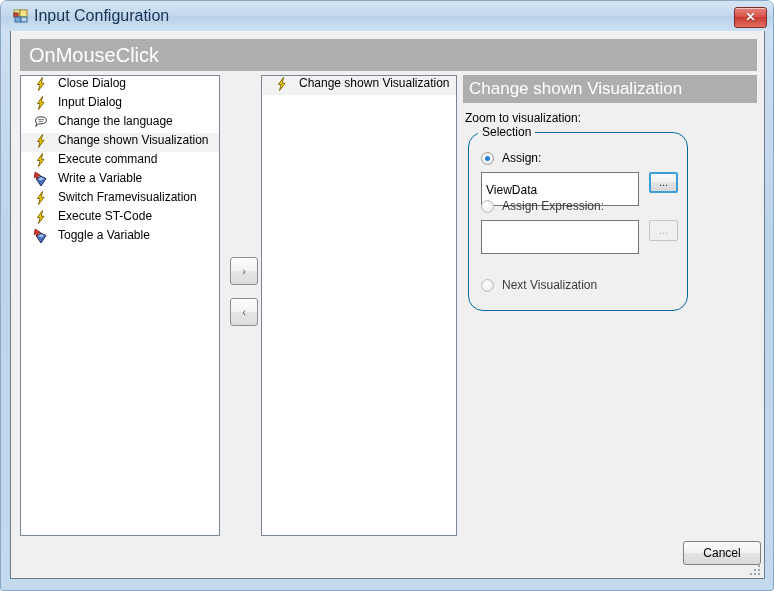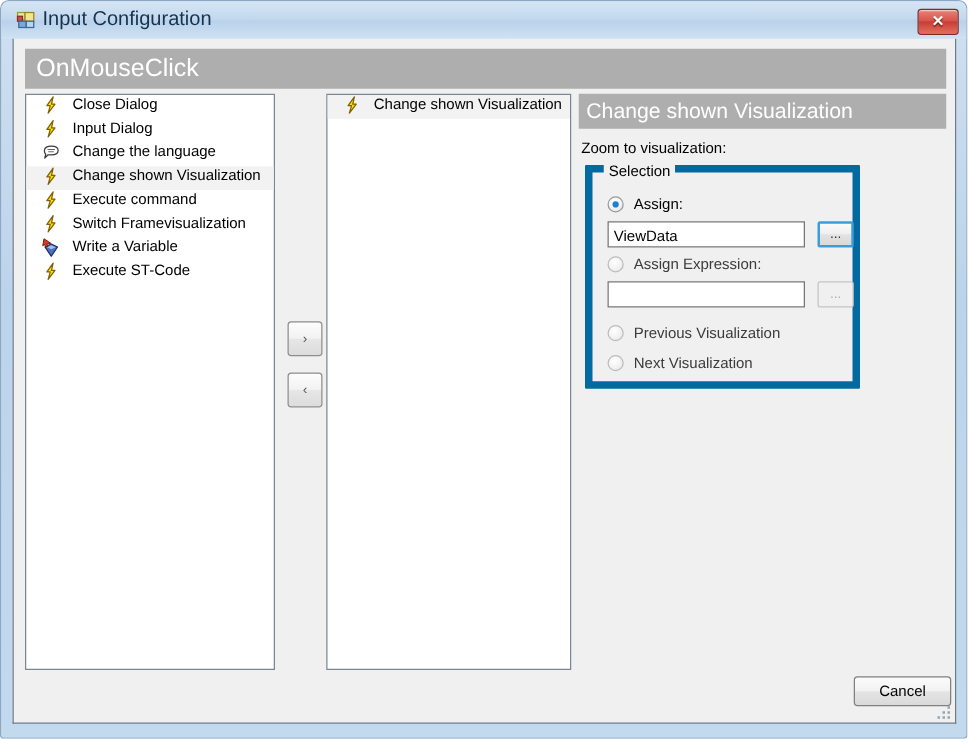--- a/index.html
+++ b/index.html
@@ -166,22 +166,22 @@
     font-size: 12px;
     color: #000000;
     white-space: nowrap;
   }
 
   
   #groupbox {
     position: absolute;
     left: 5px; top: 57px;
     width: 220px; height: 179px;
-    border: 6px solid #0369a1;
-    border-radius: 1px;
+    border: 1px solid #0369a1;
+    border-radius: 15px;
     background: #f0f0f0;
     box-sizing: border-box;
   }
   #groupbox-label {
     position: absolute;
     left: 9px; top: -8px;
     background: #f0f0f0;
     padding: 0 4px;
     font-size: 12px;
     color: #000000;
@@ -219,21 +219,21 @@
   .radio-row.dim { color: #3b3b3b; }
 
   .txtfield {
     position: absolute;
     background: #ffffff;
     border: 1px solid #767676;
     box-sizing: border-box;
     font-size: 12px;
     color: #000000;
     padding: 2px 3px 0 4px;
-    height: 21px;
+    height: 34px;
     line-height: 17px;
     outline: none;
     font-family: "Liberation Sans", sans-serif;
   }
 
   .ellipsis-btn {
     position: absolute;
     width: 29px; height: 21px;
     font-size: 11px;
     line-height: 19px;
@@ -331,37 +331,45 @@
           <span>Change shown Visualization</span>
         </div>
         <div class="li">
           <span class="ico"><svg viewBox="0 0 16 16" width="16" height="16">
               <path d="M9.5 1.5 L4.5 8.5 L7.2 8.5 L5.5 14.5 L11 7.3 L8.2 7.3 Z" fill="#ffe000" stroke="#806000" stroke-width="1" stroke-linejoin="round"></path>
             </svg></span>
           <span>Execute command</span>
         </div>
         <div class="li">
           <span class="ico"><svg viewBox="0 0 16 16" width="16" height="16">
-              <path d="M9.5 1.5 L4.5 8.5 L7.2 8.5 L5.5 14.5 L11 7.3 L8.2 7.3 Z" fill="#ffe000" stroke="#806000" stroke-width="1" stroke-linejoin="round"></path>
-            </svg></span>
-          <span>Switch Framevisualization</span>
-        </div>
-        <div class="li">
-          <span class="ico"><svg viewBox="0 0 16 16" width="16" height="16">
               <path d="M8 5.2 L13 7.6 L8 15 L3 7.6 Z" fill="#4a6fc0" stroke="#1e2e60" stroke-width="1" stroke-linejoin="round"></path>
               <path d="M8 6.2 L11.6 7.8 L8 9.4 L4.6 7.8 Z" fill="#9ec0ea"></path>
               <path d="M2.2 1 L7.6 4.6 L4.4 5.2 L5.4 7 L3.6 7.6 L2.6 5.6 L1.2 6.6 Z" fill="#d63b28" stroke="#7a1a10" stroke-width="0.8" stroke-linejoin="round"></path>
             </svg></span>
           <span>Write a Variable</span>
         </div>
         <div class="li">
           <span class="ico"><svg viewBox="0 0 16 16" width="16" height="16">
               <path d="M9.5 1.5 L4.5 8.5 L7.2 8.5 L5.5 14.5 L11 7.3 L8.2 7.3 Z" fill="#ffe000" stroke="#806000" stroke-width="1" stroke-linejoin="round"></path>
             </svg></span>
+          <span>Switch Framevisualization</span>
+        </div>
+        <div class="li">
+          <span class="ico"><svg viewBox="0 0 16 16" width="16" height="16">
+              <path d="M9.5 1.5 L4.5 8.5 L7.2 8.5 L5.5 14.5 L11 7.3 L8.2 7.3 Z" fill="#ffe000" stroke="#806000" stroke-width="1" stroke-linejoin="round"></path>
+            </svg></span>
           <span>Execute ST-Code</span>
+        </div>
+        <div class="li">
+          <span class="ico"><svg viewBox="0 0 16 16" width="16" height="16">
+              <path d="M8 5.2 L13 7.6 L8 15 L3 7.6 Z" fill="#4a6fc0" stroke="#1e2e60" stroke-width="1" stroke-linejoin="round"></path>
+              <path d="M8 6.2 L11.6 7.8 L8 9.4 L4.6 7.8 Z" fill="#9ec0ea"></path>
+              <path d="M2.2 1 L7.6 4.6 L4.4 5.2 L5.4 7 L3.6 7.6 L2.6 5.6 L1.2 6.6 Z" fill="#d63b28" stroke="#7a1a10" stroke-width="0.8" stroke-linejoin="round"></path>
+            </svg></span>
+          <span>Toggle a Variable</span>
         </div>
       </div>
 
     <div id="btn-add" class="xferbtn">›</div>
     <div id="btn-remove" class="xferbtn">‹</div>
 
     <div id="mid-list" class="listbox">
         <div class="li sel">
           <span class="ico"><svg viewBox="0 0 16 16" width="16" height="16">
               <path d="M9.5 1.5 L4.5 8.5 L7.2 8.5 L5.5 14.5 L11 7.3 L8.2 7.3 Z" fill="#ffe000" stroke="#806000" stroke-width="1" stroke-linejoin="round"></path>
@@ -384,24 +392,20 @@
         <input class="txtfield" id="assign-input" style="left: 12px; top: 39px; width: 158px;" value="ViewData">
         <div class="ellipsis-btn focused" style="left:180px; top:39px;">...</div>
 
         <div class="radio-row dim" style="left:12px; top:66px;">
           <span class="radio dim"></span>
           <span>Assign Expression:</span>
         </div>
         <input class="txtfield" id="expression-input" style="left: 12px; top: 87px; width: 158px;" value="">
         <div class="ellipsis-btn disabled" style="left:180px; top:87px;">...</div>
 
-        <div class="radio-row dim" style="left:12px; top:121px;">
-          <span class="radio dim"></span>
-          <span>Previous Visualization</span>
-        </div>
         <div class="radio-row dim" style="left:12px; top:145px;">
           <span class="radio dim"></span>
           <span>Next Visualization</span>
         </div>
       </div>
     </div>
 
     <div id="btn-ok" class="dlgbtn">OK</div>
     <div id="btn-cancel" class="dlgbtn">Cancel</div>
 

